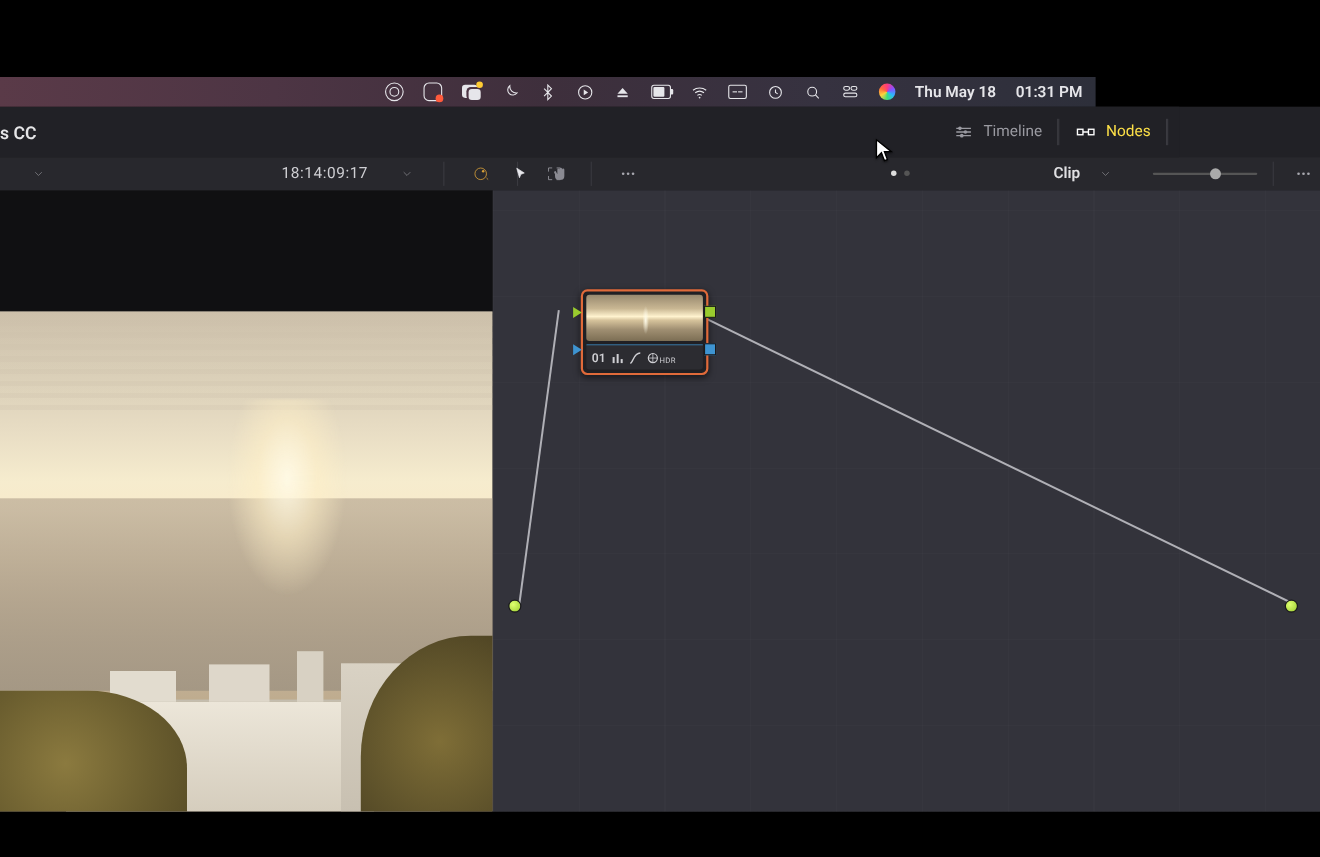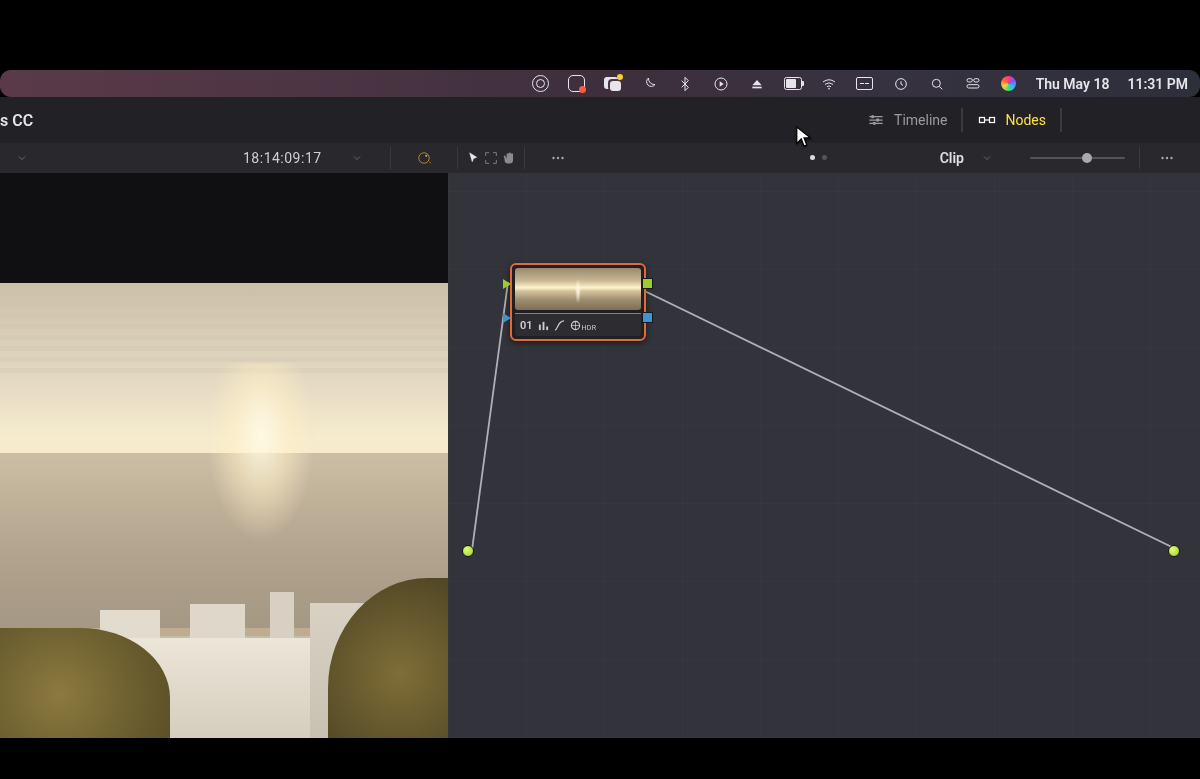--- a/index.html
+++ b/index.html
@@ -1,18 +1,18 @@
 <!DOCTYPE html>
 <html><head>
 <meta charset="utf-8">
 <style>
   html,body{margin:0;padding:0;width:1200px;height:779px;background:#000;font-family:-apple-system,BlinkMacSystemFont,"Segoe UI",Roboto,Helvetica,Arial,sans-serif;font-size:13px;color:#c8c8c8;overflow:hidden;-webkit-font-smoothing:antialiased;}
   .letterbox-top{position:absolute;left:0;top:0;width:1200px;height:70px;background:#000;z-index:50;}
   .letterbox-bottom{position:absolute;left:0;top:738px;width:1200px;height:41px;background:#000;z-index:50;}
-  .mac-menubar{position:absolute;left:0;top:70px;width:1200px;height:27px;background:linear-gradient(90deg,#5a3a48 0%,#4d3544 25%,#3e2f3c 50%,#363240 75%,#2d2f3a 100%);display:flex;align-items:center;justify-content:flex-end;padding:0 12px 0 420px;box-sizing:border-box;gap:18px;color:#e6e6ea;z-index:40;border-radius:11px;}
+  .mac-menubar{position:absolute;left:0;top:70px;width:996px;height:27px;background:linear-gradient(90deg,#5a3a48 0%,#4d3544 25%,#3e2f3c 50%,#363240 75%,#2d2f3a 100%);display:flex;align-items:center;justify-content:flex-end;padding:0 12px 0 420px;box-sizing:border-box;gap:18px;color:#e6e6ea;z-index:40;}
   .mac-menubar .mi{width:18px;height:18px;display:flex;align-items:center;justify-content:center;}
   .mac-menubar svg{width:16px;height:16px;fill:none;stroke:#e6e6ea;stroke-width:1.5;}
   .mac-menubar .datetime{font-size:14px;font-weight:600;white-space:nowrap;}
   .obs-icon{width:15px;height:15px;border:1.5px solid #e6e6ea;border-radius:50%;position:relative;}
   .obs-icon::after{content:"";position:absolute;inset:3px;border:1px solid #e6e6ea;border-radius:50%;}
   .cleanshot-icon{width:15px;height:15px;border:1.5px solid #e6e6ea;border-radius:5px;position:relative;}
   .cleanshot-icon::after{content:"";position:absolute;right:-2px;bottom:-2px;width:7px;height:7px;background:#ff5a3c;border-radius:50%;}
   .notif-icon{position:relative;width:18px;height:14px;}
   .notif-icon .bubble{width:14px;height:12px;background:#e6e6ea;border-radius:3px;position:absolute;left:0;top:0;}
   .notif-icon .bubble2{width:11px;height:10px;background:#e6e6ea;border-radius:3px;position:absolute;left:6px;top:4px;box-shadow:-1px -1px 0 1px #4d3544;}
@@ -29,26 +29,26 @@
   .title-bar .tab-title{position:absolute;left:0;top:0;height:46px;display:flex;align-items:center;font-size:16px;font-weight:600;color:#e5e5e7;padding-left:0;}
   .tab-buttons{position:absolute;right:10px;top:0;height:46px;display:flex;align-items:center;gap:0;}
   .tab-btn{display:flex;align-items:center;gap:8px;padding:0 14px;height:46px;color:#9a9aa1;font-size:14px;cursor:pointer;}
   .tab-btn.active{color:#fde047;}
   .tab-btn .ic{width:20px;height:20px;display:flex;align-items:center;justify-content:center;}
   .tab-btn svg{stroke:#9a9aa1;fill:none;stroke-width:1.5;}
   .tab-btn.active svg{stroke:#fff;}
   .sep{width:1px;height:24px;background:#3a3a40;}
 
   .sub-toolbar{position:absolute;left:0;top:46px;width:1200px;height:30px;background:#28282d;border-bottom:1px solid #17171a;display:flex;align-items:center;}
-  .sub-left{position:absolute;left:3px;top:0;height:30px;display:flex;align-items:center;gap:16px;}
+  .sub-left{position:absolute;left:16px;top:0;height:30px;display:flex;align-items:center;gap:16px;}
   .timecode{color:#cfcfd3;font-size:14px;letter-spacing:0.5px;padding:0 6px;}
   .tool-ic{width:26px;height:26px;display:flex;align-items:center;justify-content:center;cursor:pointer;}
   .tool-ic svg{stroke:#a8a8af;fill:none;}
   .divv{width:1px;height:22px;background:#3a3a40;margin:0 4px;}
-  .sub-right{position:absolute;right:0;top:0;height:30px;display:flex;align-items:center;gap:10px;padding-right:20px;}
+  .sub-right{position:absolute;right:0;top:0;height:30px;display:flex;align-items:center;gap:10px;padding-right:2px;}
   .mode-label{color:#e0e0e3;font-size:14px;font-weight:600;}
   .slider-track{width:95px;height:2px;background:#555;border-radius:1px;position:relative;}
   .slider-thumb{position:absolute;top:-4px;width:10px;height:10px;background:#aaa;border-radius:50%;}
   .pager-dots{display:flex;gap:7px;align-items:center;position:absolute;left:810px;top:12px;}
   .pager-dots .d{width:5px;height:5px;background:#555;border-radius:50%;}
   .pager-dots .d.on{background:#ddd;}
   .cursor-tools{position:absolute;left:460px;top:0;height:30px;display:flex;align-items:center;gap:10px;}
 
   .left-panel{position:absolute;left:0;top:76px;width:448px;height:565px;background:#28282d;overflow:hidden;}
   .viewer-black{position:absolute;left:0;top:0;width:448px;height:110px;background:#101012;}
@@ -162,21 +162,21 @@
       <svg viewBox="0 0 24 24" stroke="#e6e6ea" fill="none" stroke-width="2">
         <rect x="3" y="4" width="8" height="5" rx="2.5"></rect>
         <rect x="13" y="4" width="8" height="5" rx="2.5"></rect>
         <rect x="3" y="13" width="18" height="5" rx="2.5"></rect>
       </svg>
     </div>
   <div class="mi">
       <div class="siri-icon"></div>
     </div>
   <div class="datetime">Thu May 18</div>
-  <div class="datetime">11:31 PM</div>
+  <div class="datetime">01:31 PM</div>
 </div>
 
 <div class="app-window">
 
   <div class="title-bar">
     <div class="tab-title">s CC</div>
     <div class="tab-buttons">
       <div class="tab-btn">
         <span class="ic">
             <svg viewBox="0 0 24 24">
@@ -303,21 +303,21 @@
   </div>
 
   <div class="node-panel">
     <svg class="node-svg" viewBox="0 0 752 565">
       <path d="M24 377 L60 109" stroke="#b0b0b6" stroke-width="1.8" fill="none"></path>
       <path d="M178 109 L730 377" stroke="#b0b0b6" stroke-width="1.8" fill="none"></path>
     </svg>
     <div class="conn-port" style="left:14px;top:372px;"></div>
     <div class="conn-port" style="left:720px;top:372px;"></div>
 
-    <div class="node" style="left:62px;top:90px;padding-left:20px;">
+    <div class="node" style="left:80px;top:90px;">
       <div class="tri-in"></div>
       <div class="sq-out"></div>
       <div class="tri-blue"></div>
       <div class="sq-blue"></div>
       <div class="thumb"></div>
       <div class="footer">
         <span style="font-weight:600">01</span>
         <span class="tiny-ic"><svg viewBox="0 0 12 12" width="11" height="11">
               <rect x="1" y="5" width="2" height="6" fill="#cfcfd3"></rect>
               <rect x="5" y="2" width="2" height="9" fill="#cfcfd3"></rect>

